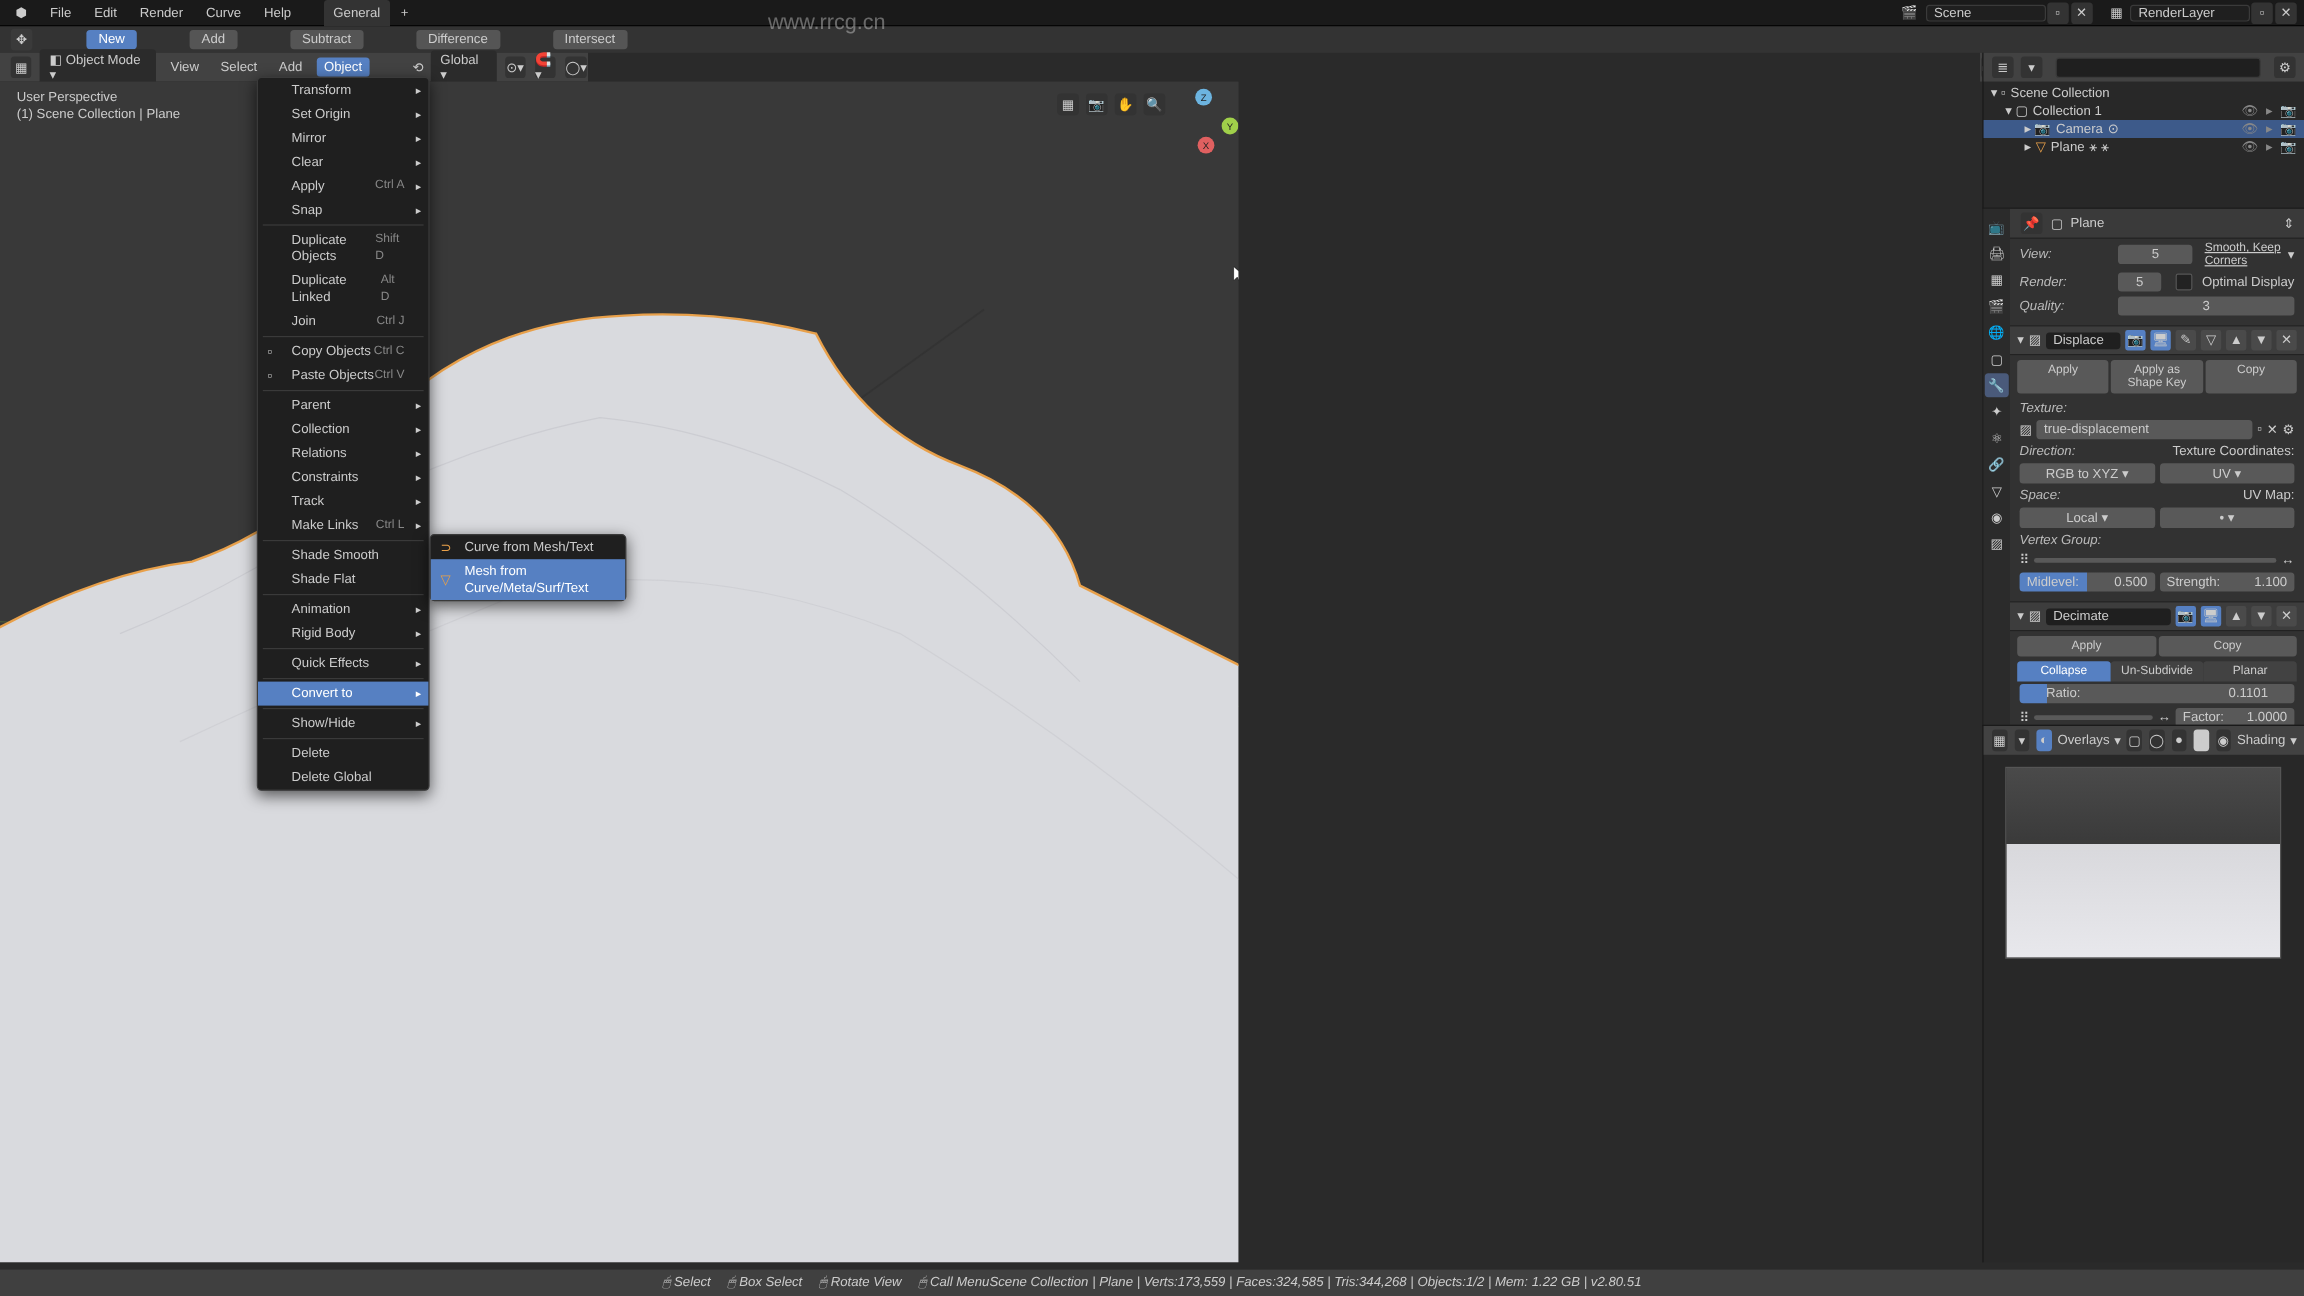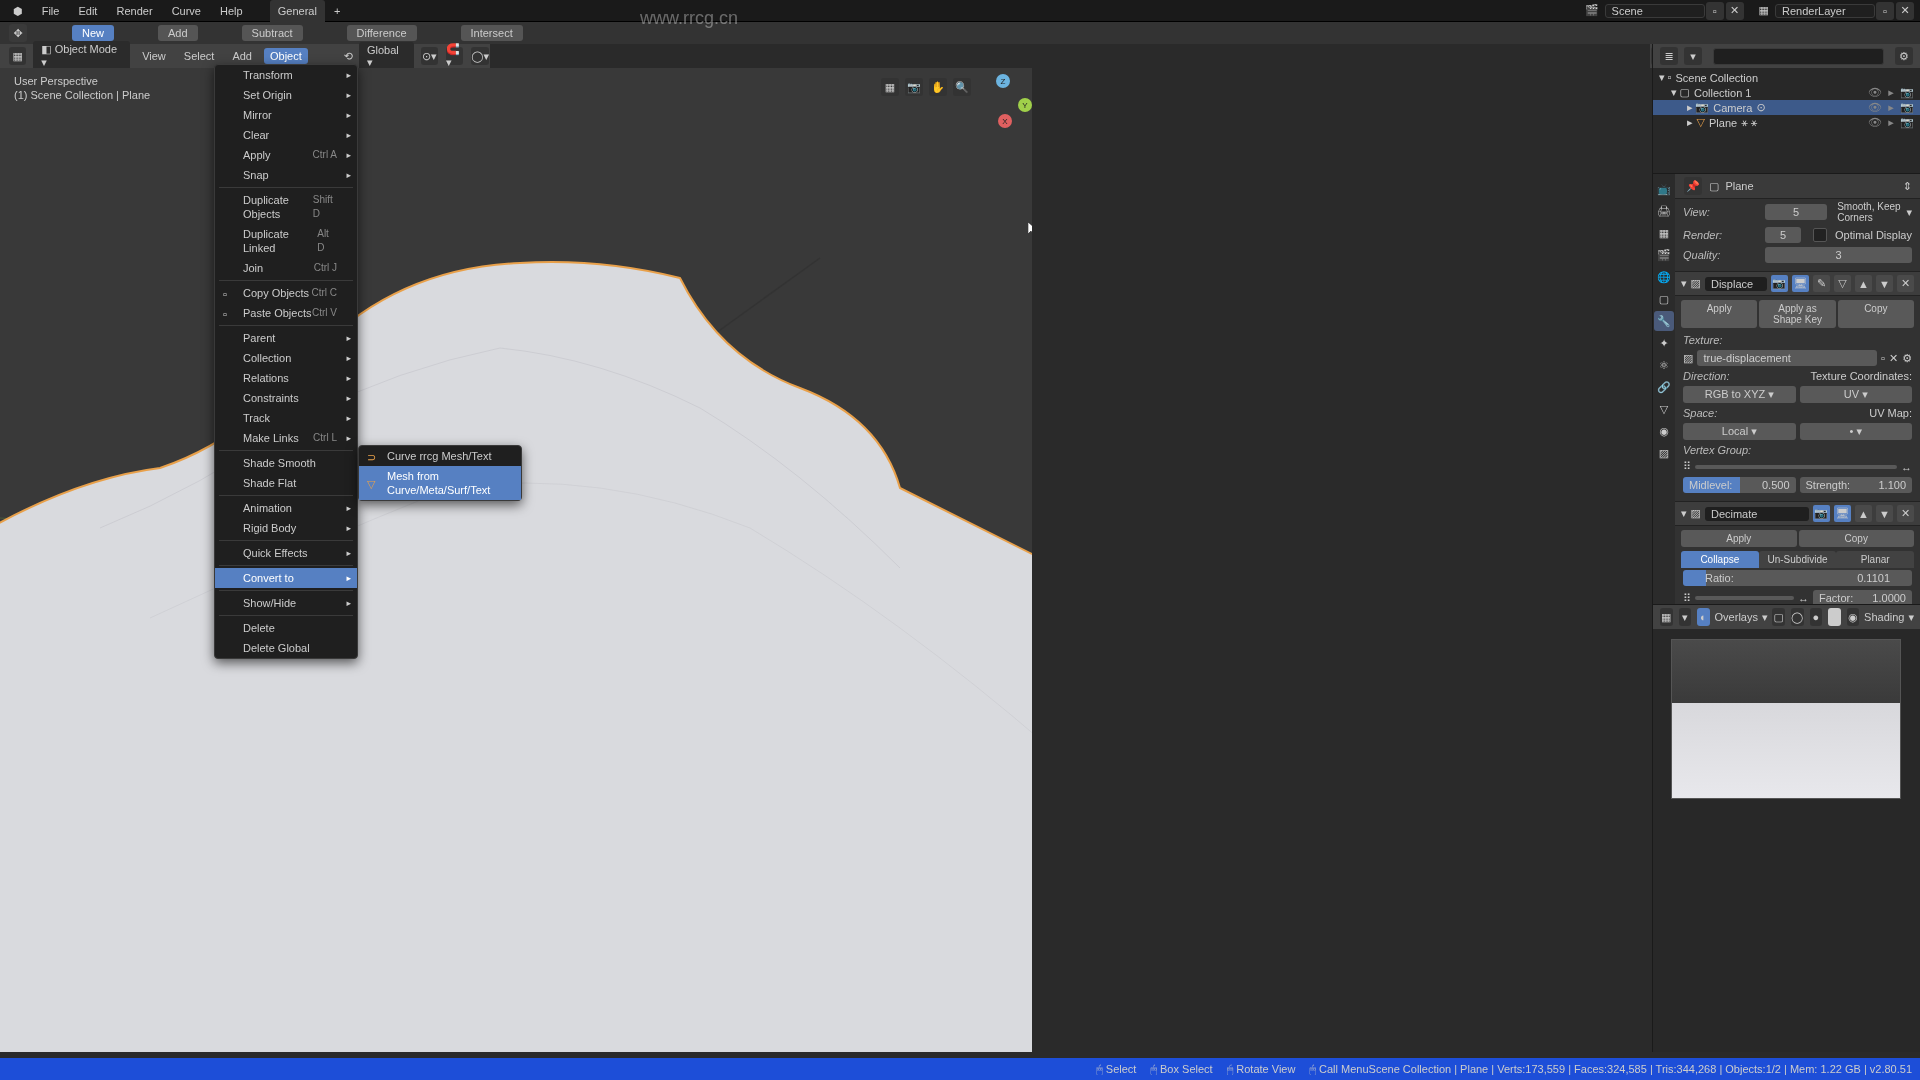--- a/index.html
+++ b/index.html
@@ -61,21 +61,21 @@
 .btn-row { display:flex; gap:2px; padding:4px 6px; }
 .btn-row .b { flex:1; background:#595959; border-radius:3px; padding:3px 4px; text-align:center; font-size:10px;}
 .tabs3 { display:flex; padding:0 6px; gap:0;}
 .tabs3 .t { flex:1; background:#424242; padding:3px; text-align:center; font-size:10px; border-radius:3px 3px 0 0;}
 .tabs3 .t.active { background:#5680c2; color:#fff;}
 .drag { background:linear-gradient(90deg,#5680c2 50%,#595959 50%); border-radius:3px; padding:2px 6px; display:flex; justify-content:space-between; flex:1;}
 .drag2 { background:linear-gradient(90deg,#5680c2 10%,#595959 10%); border-radius:3px; padding:2px 22px; display:flex; justify-content:space-between; flex:1;}
 .preview-wrap { position:absolute; top:560px; right:0; width:268px; bottom:0; background:#282828; border-left:1px solid #1a1a1a; border-top:1px solid #1a1a1a;}
 .preview-head { height:24px; background:#424242; display:flex; align-items:center; padding:0 6px; gap:4px;}
 .preview-img { position:absolute; top:34px; left:18px; width:230px; height:160px; background:linear-gradient(#4a4a4a 0%,#3a3a3a 40%,#d8d8dc 40%,#e8e8ec 100%); border:1px solid #555;}
-.statusbar { position:absolute; bottom:0; left:0; right:0; height:22px; background:#1d4ed8; display:flex; align-items:center; justify-content:flex-end; padding:0 8px; color:#888;}
+.statusbar { position:absolute; bottom:0; left:0; right:0; height:22px; background:#404040; display:flex; align-items:center; justify-content:center; padding:0 8px; color:#888;font-style:italic;}
 .statusbar .seg { display:flex; gap:14px; }
 .watermark { position:absolute; color:rgba(255,255,255,0.1); font-size:14px; transform:rotate(-15deg); pointer-events:none;}
 svg { display:block; }
 .terrain-path { fill:#d9dade; stroke:#e8a04a; stroke-width:2; }
 </style>
 </head>
 <body>
 
 <div class="row topbar">
   <div class="menu">
@@ -266,21 +266,21 @@
       <div class="mi">
         <span>Delete Global</span>
       </div>
     </div>
 </div>
 
 <div class="menu-panel" style="left:358px; top:445px; width:164px;">
   <div id="sub-menu-items">
       <div class="mi">
         <span class="ic" style="color:#e8a04a;">⊃</span>
-        <span>Curve rrcg Mesh/Text</span>
+        <span>Curve from Mesh/Text</span>
       </div>
       <div class="mi hl">
         <span class="ic" style="color:#e8a04a;">▽</span>
         <span>Mesh from Curve/Meta/Surf/Text</span>
       </div>
     </div>
 </div>
 
 <div class="outliner-wrap" style="right:0; top:44px;">
   <div class="outliner-head">
@@ -336,21 +336,21 @@
     <div class="pt">◉</div>
     <div class="pt">▨</div>
   </div>
   <div class="props-body">
     <div class="phead">
       <span class="icon-btn">📌</span>
       <span>▢</span>
       <span style="flex:1;">Plane</span>
       <span>⇕</span>
     </div>
-    <div class="prow"><span class="lbl">View:</span><span class="val">5</span><span style="flex:1.3; font-size:10px; padding-left:6px;">Smooth, Keep Corners</span>▾</div>
+    <div class="prow"><span class="lbl">View:</span><span class="val">5</span><span style="flex:1.3; font-size:10px; padding-left:6px;text-decoration:underline;">Smooth, Keep Corners</span>▾</div>
     <div class="prow">
         <span class="lbl">Render:</span>
         <span class="val">5</span>
         <span class="chk" style="margin-left:8px;"></span>
         <span style="padding-left:4px;">Optimal Display</span>
       </div>
     <div class="prow">
         <span class="lbl">Quality:</span>
         <span class="val">3</span>
       </div>

